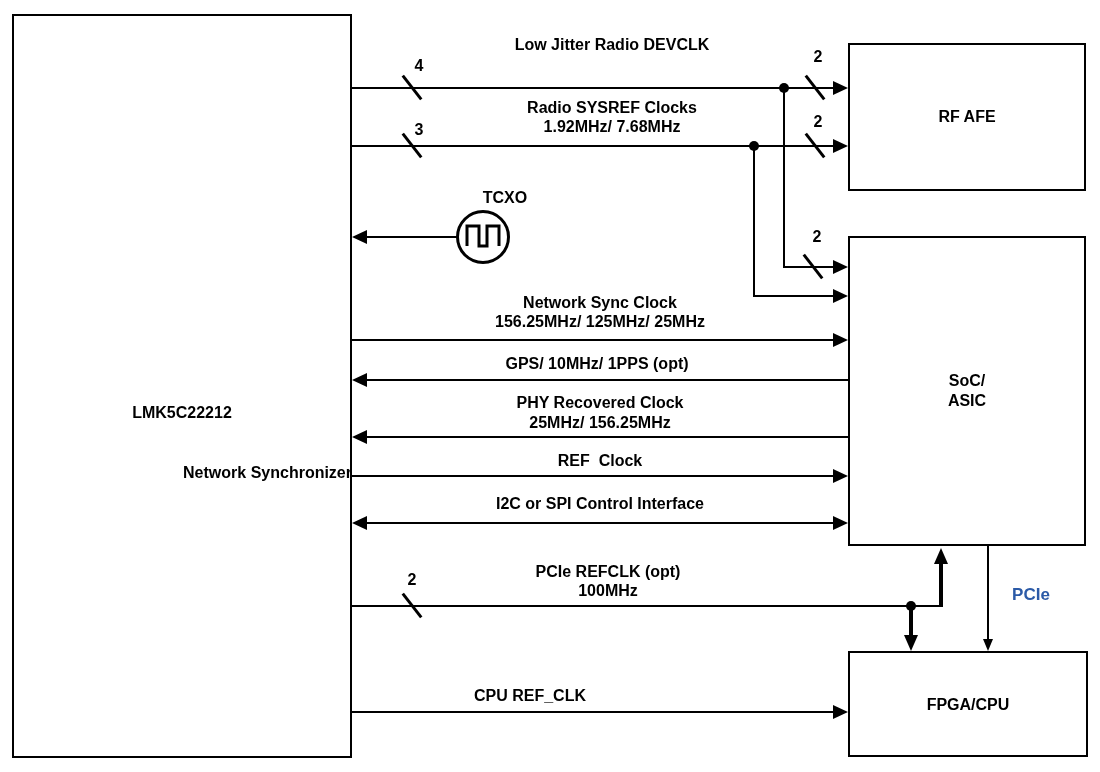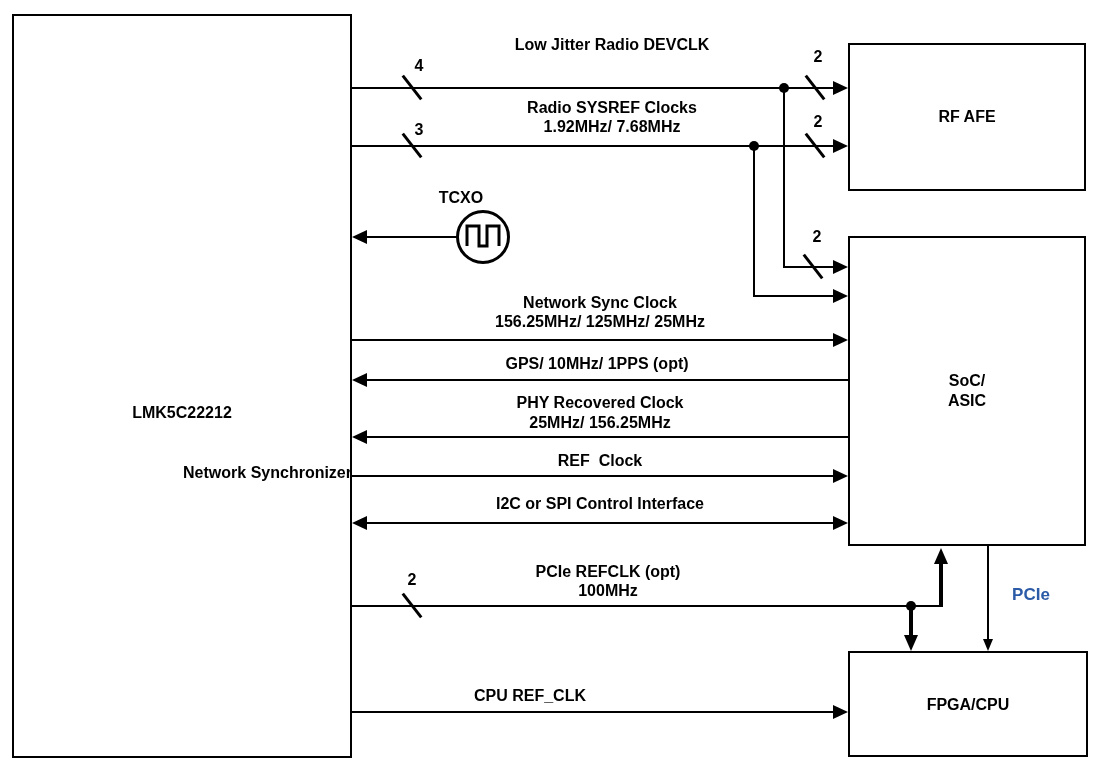--- a/index.html
+++ b/index.html
@@ -45,21 +45,21 @@
   </div>
 
   <div class="box flexc" style="left:848px;top:236px;width:238px;height:310px;">
     <span class="box-label">SoC/</span>
     <span class="box-label">ASIC</span>
   </div>
 
   <div class="box" style="left:848px;top:651px;width:240px;height:106px;"></div>
   <span class="sig" style="left:968px;top:705px;">FPGA/CPU</span>
 
-  <span class="sig" style="left:461px;top:198px;">TCXO</span>
+  <span class="sig" style="left:505px;top:198px;">TCXO</span>
   <div class="tcxo-circle" style="left:456px;top:210px;">
     <svg width="48" height="48" viewBox="0 0 48 48">
       <path d="M8,33 V13 H20 V33 H28 V13 H40 V33" fill="none" stroke="#000" stroke-width="3"></path>
     </svg>
   </div>
   <div class="hl" style="left:366px;top:236px;width:91px;"></div>
   <div class="arr arr-l" style="left:352px;top:230px;"></div>
 
   <span class="sig" style="left:612px;top:45px;">Low Jitter Radio DEVCLK</span>
   <div class="hl" style="left:352px;top:87px;width:482px;"></div>

